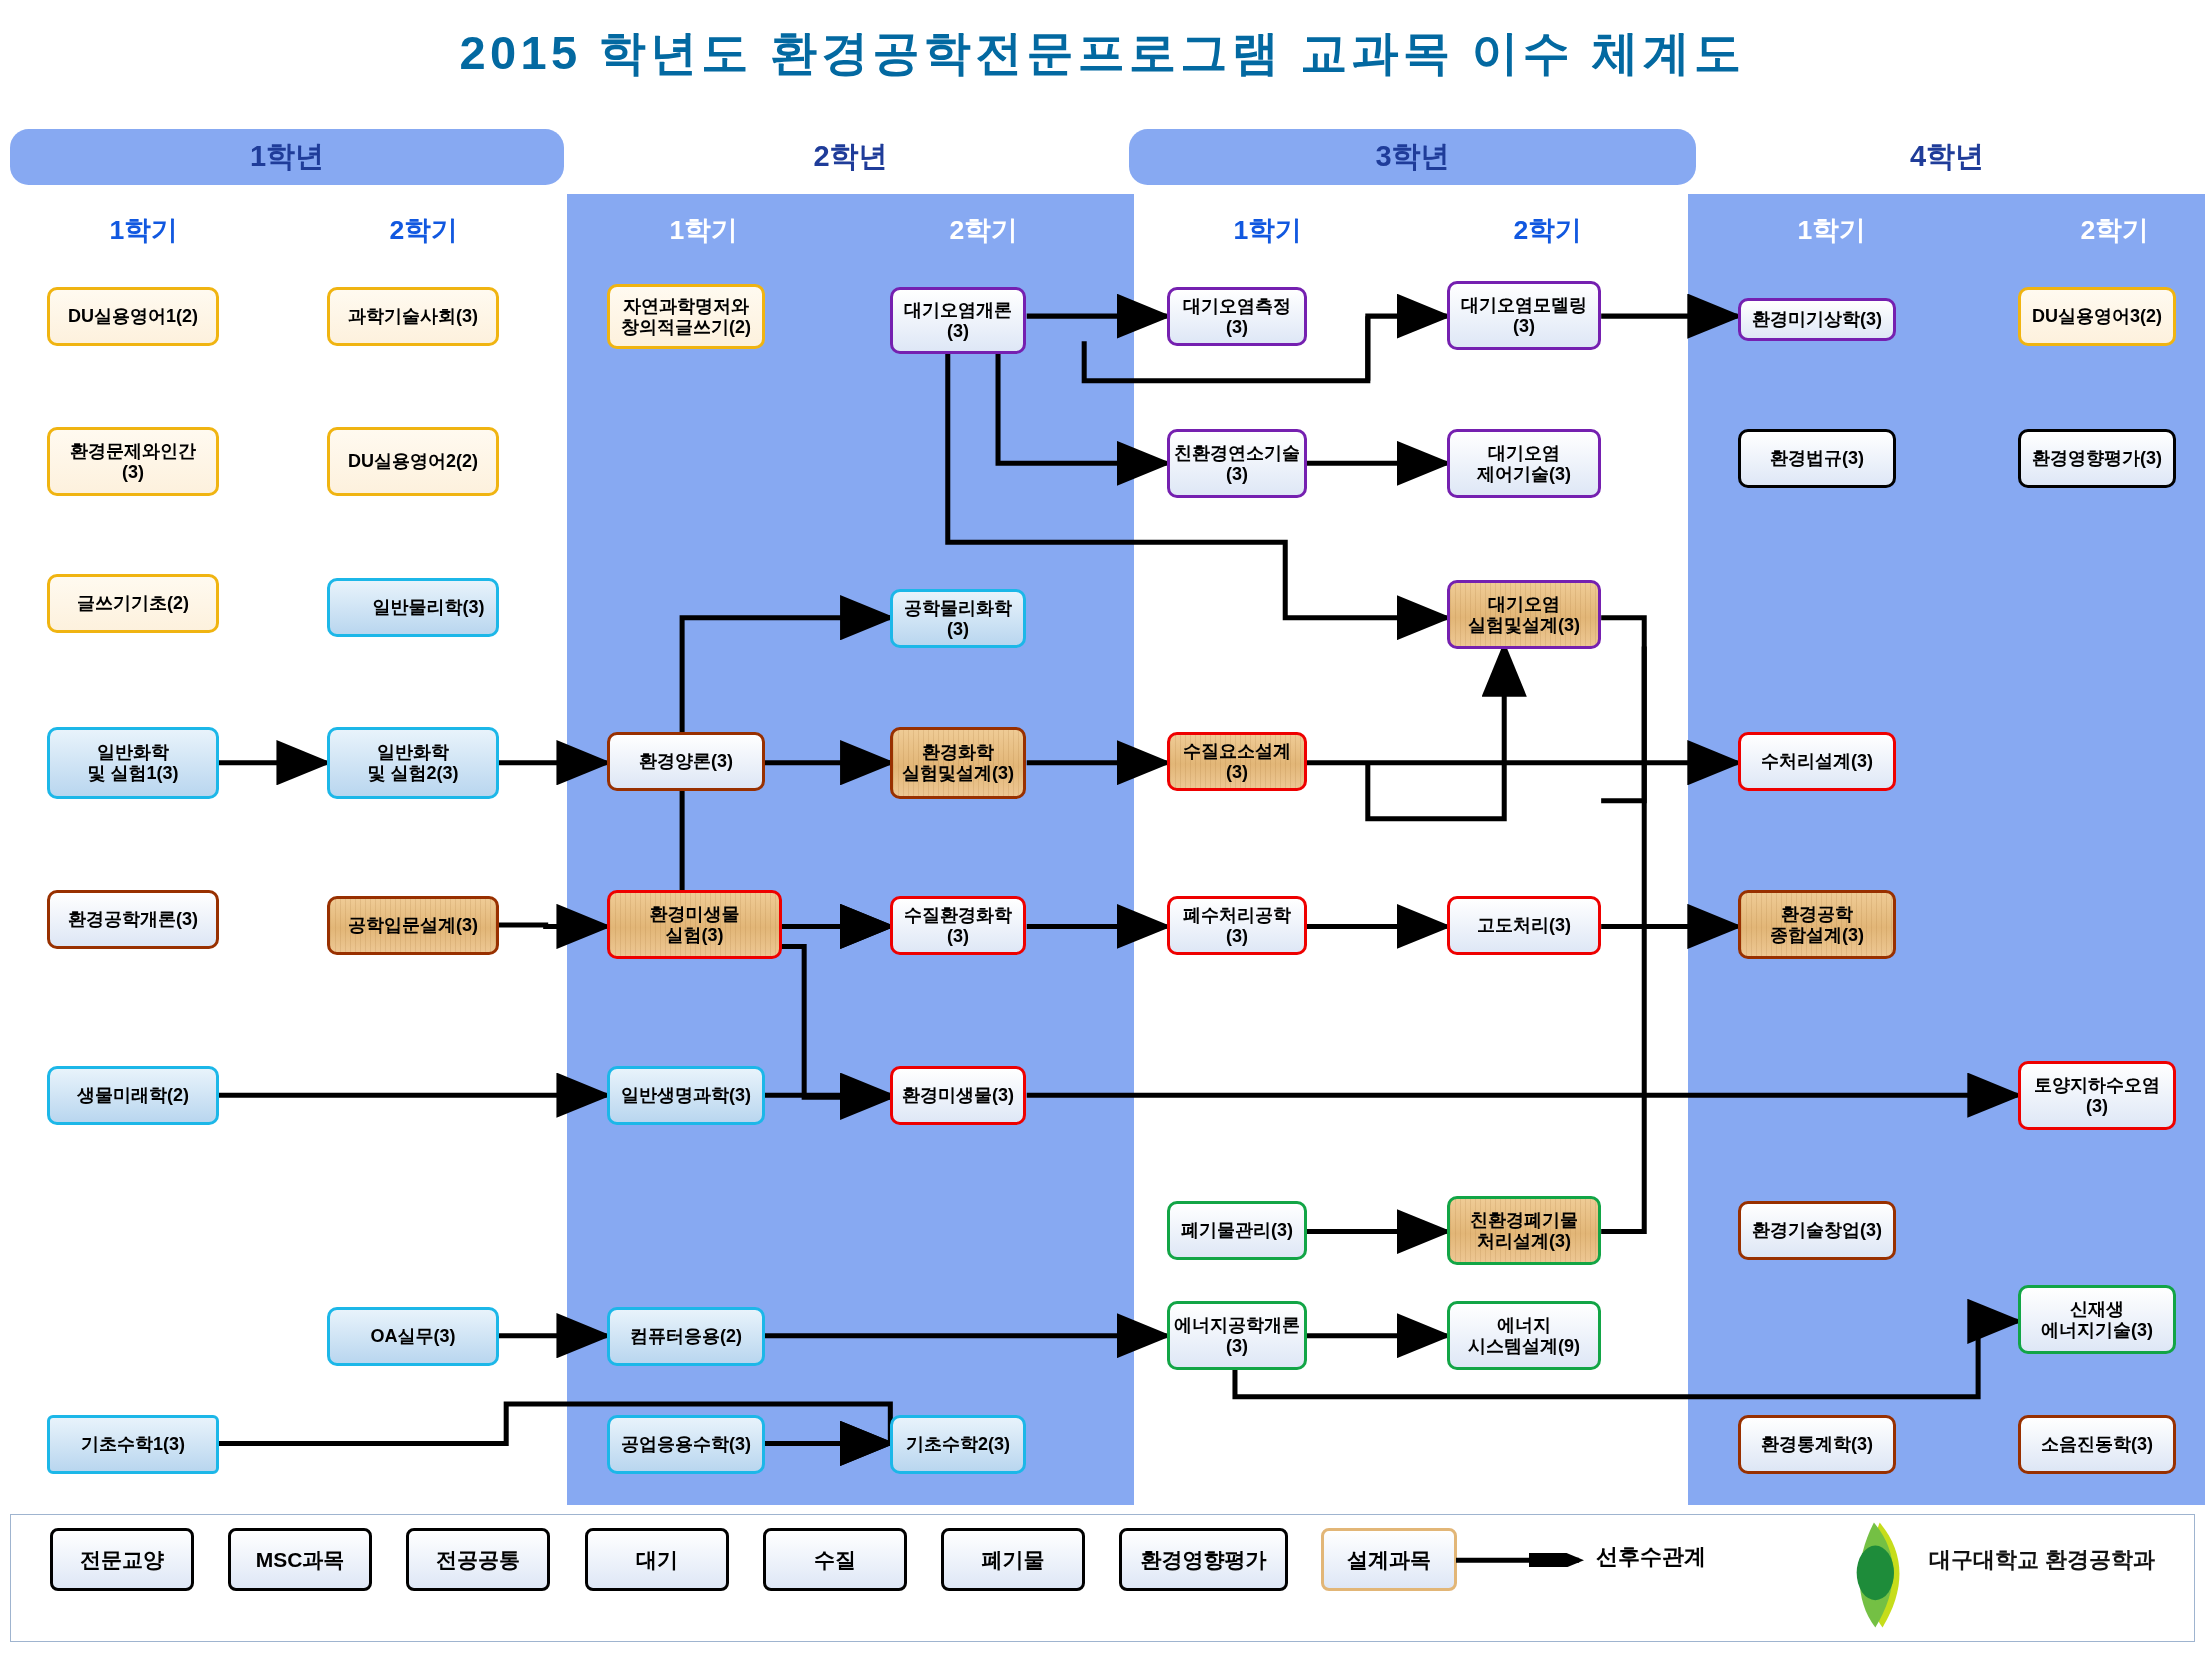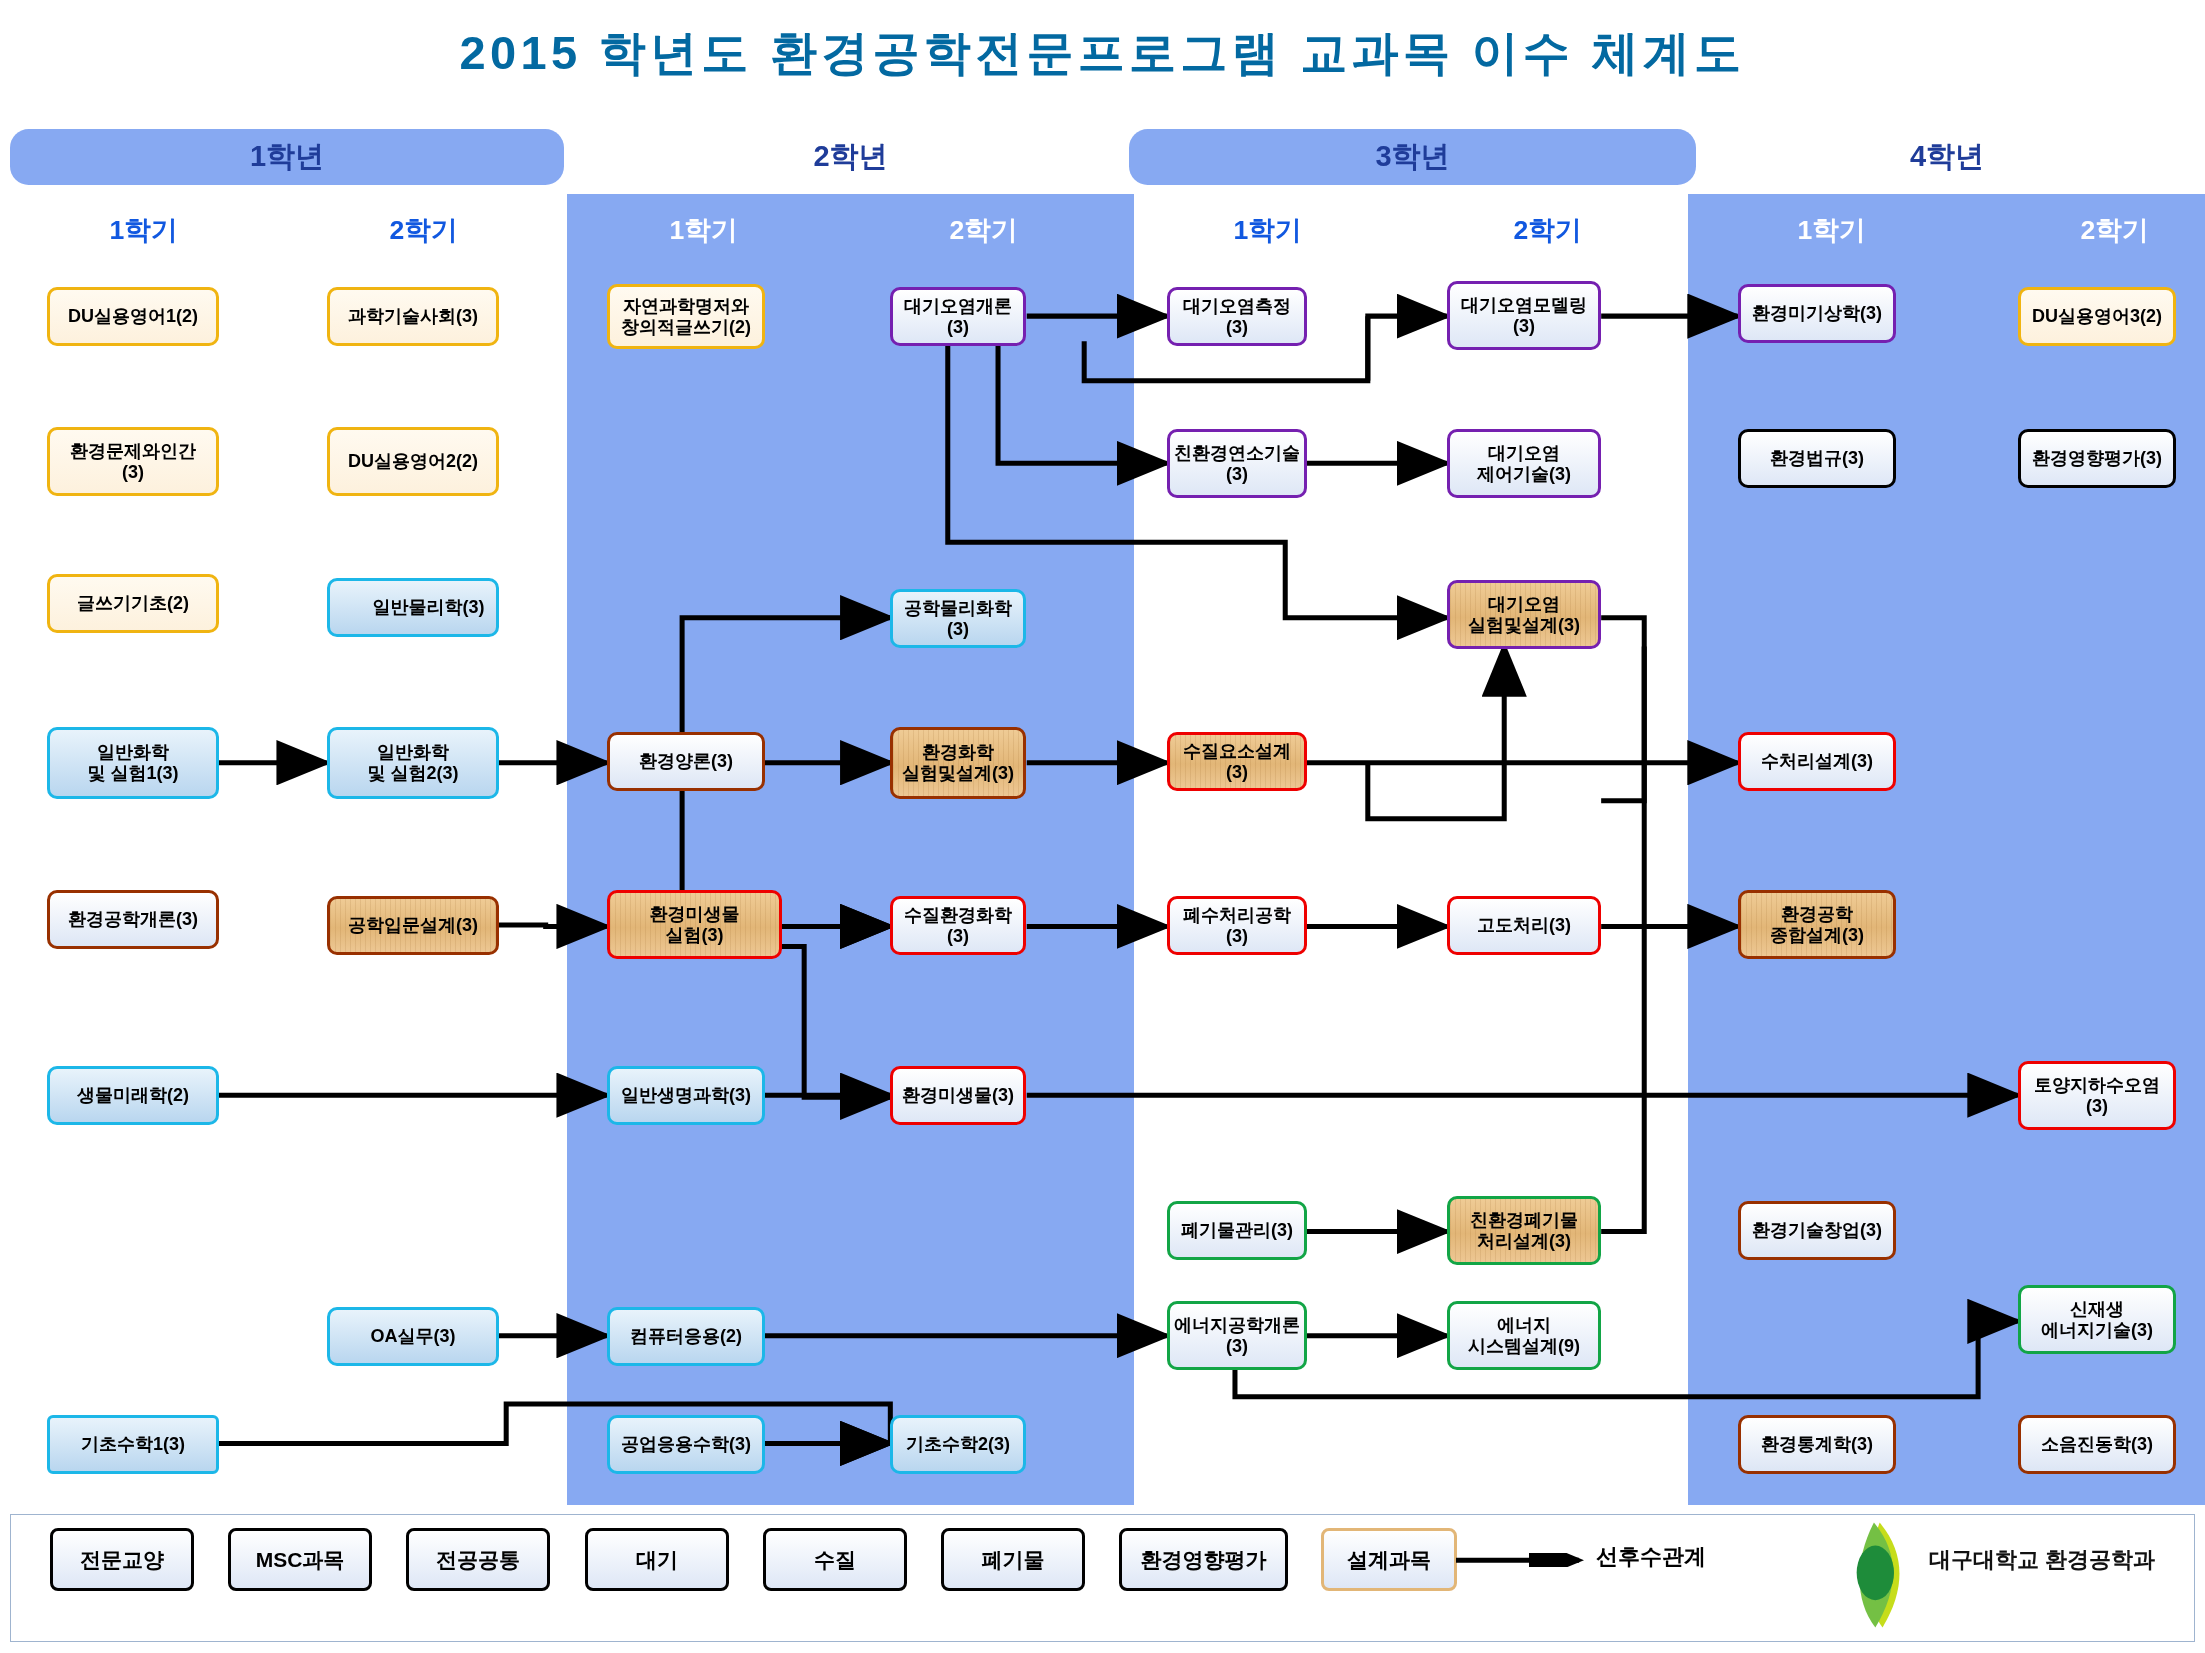--- a/index.html
+++ b/index.html
@@ -276,21 +276,21 @@
 
   <div class="course c-gyoyang" style="left:607px; top:284px;  width:158px; height:65px;">자연과학명저와
 창의적글쓰기(2)</div>
   <div class="course c-common" style="left:607px; top:732px; width:158px; height:59px;">환경양론(3)</div>
   <div class="course design c-water" style="left:607px; top:890px; width:175px; height:69px;">환경미생물
 실험(3)</div>
   <div class="course c-msc" style="left:607px; top:1066px; width:158px; height:59px;">일반생명과학(3)</div>
   <div class="course c-msc" style="left:607px; top:1307px; width:158px; height:59px;">컴퓨터응용(2)</div>
   <div class="course c-msc" style="left:607px; top:1415px; width:158px; height:59px;">공업응용수학(3)</div>
 
-  <div class="course c-air" style="left:890px; top:287px;  width:136px; height:59px;">대기오염개론(3)</div>
+  <div class="course c-air" style="left:890px; top:287px;  width:136px; height:67px;">대기오염개론(3)</div>
   <div class="course c-msc" style="left:890px; top:589px;  width:136px; height:59px;">공학물리화학(3)</div>
   <div class="course design c-common" style="left:890px; top:727px; width:136px; height:72px;">환경화학
 실험및설계(3)</div>
   <div class="course c-water" style="left:890px; top:896px; width:136px; height:59px;">수질환경화학(3)</div>
   <div class="course c-water" style="left:890px; top:1066px; width:136px; height:59px;">환경미생물(3)</div>
   <div class="course c-msc" style="left:890px; top:1415px; width:136px; height:59px;">기초수학2(3)</div>
 
   <div class="course c-air" style="left:1167px; top:287px;  width:140px; height:59px;">대기오염측정(3)</div>
   <div class="course c-air" style="left:1167px; top:429px;  width:140px; height:69px;">친환경연소기술
 (3)</div>
@@ -305,21 +305,21 @@
   <div class="course c-air" style="left:1447px; top:429px;  width:154px; height:69px;">대기오염
 제어기술(3)</div>
   <div class="course design c-air" style="left:1447px; top:580px; width:154px; height:69px;">대기오염
 실험및설계(3)</div>
   <div class="course c-water" style="left:1447px; top:896px; width:154px; height:59px;">고도처리(3)</div>
   <div class="course design c-waste" style="left:1447px; top:1196px; width:154px; height:69px;">친환경폐기물
 처리설계(3)</div>
   <div class="course c-waste" style="left:1447px; top:1301px; width:154px; height:69px;">에너지
 시스템설계(9)</div>
 
-  <div class="course c-air" style="left:1738px; top:284px;  width:158px; height:59px;">환경미기상학(3)</div>
+  <div class="course c-air" style="left:1738px; top:298px;  width:158px; height:43px;">환경미기상학(3)</div>
   <div class="course c-eia" style="left:1738px; top:429px;  width:158px; height:59px;">환경법규(3)</div>
   <div class="course c-water" style="left:1738px; top:732px; width:158px; height:59px;">수처리설계(3)</div>
   <div class="course design c-common" style="left:1738px; top:890px; width:158px; height:69px;">환경공학
 종합설계(3)</div>
   <div class="course c-common" style="left:1738px; top:1201px; width:158px; height:59px;">환경기술창업(3)</div>
   <div class="course c-common" style="left:1738px; top:1415px; width:158px; height:59px;">환경통계학(3)</div>
 
   <div class="course c-gyoyang" style="left:2018px; top:287px;  width:158px; height:59px;">DU실용영어3(2)</div>
   <div class="course c-eia" style="left:2018px; top:429px;  width:158px; height:59px;">환경영향평가(3)</div>
   <div class="course c-water" style="left:2018px; top:1061px; width:158px; height:69px;">토양지하수오염

